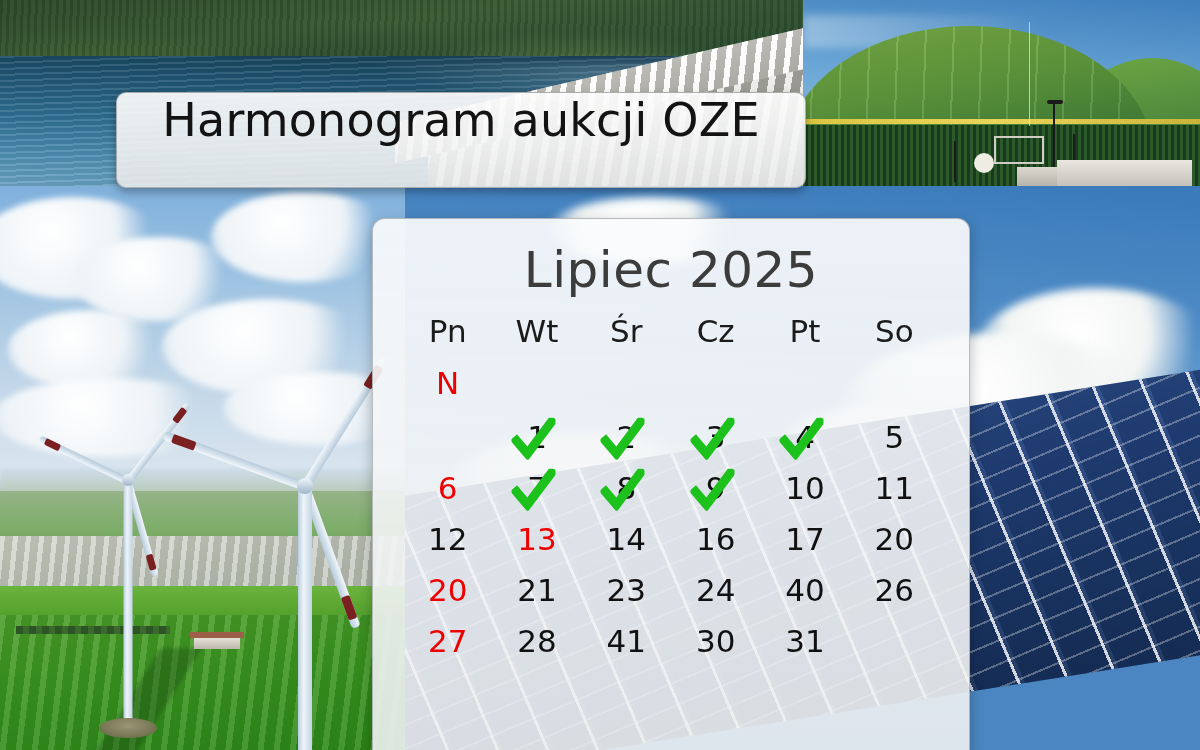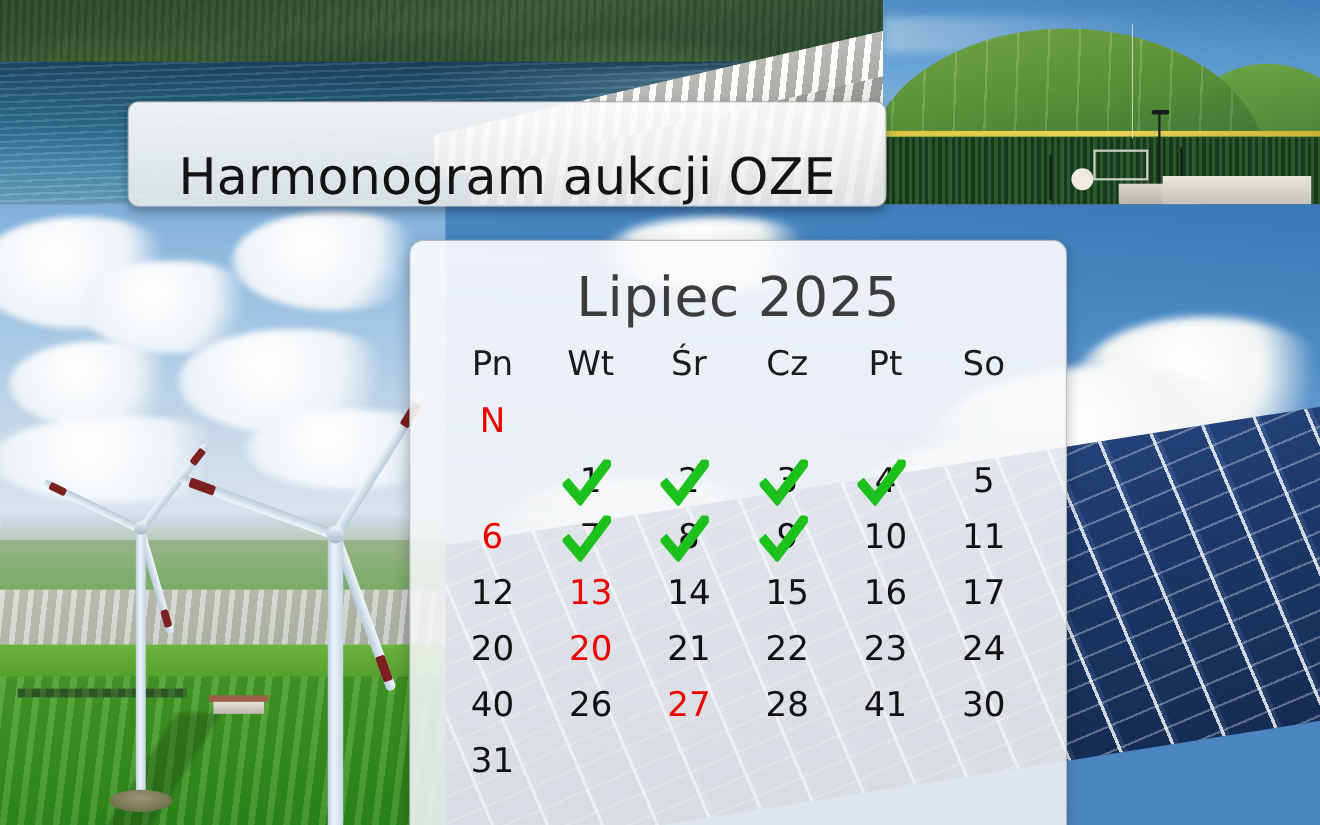--- a/index.html
+++ b/index.html
@@ -275,21 +275,21 @@
       rgba(255,255,255,0) 2px 22px);
   }
 
   
   #title-banner{
     position:absolute; left:116px; top:92px; width:690px; height:96px;
     background:linear-gradient(180deg, rgba(252,252,252,.93) 0%, rgba(243,244,244,.90) 55%, rgba(233,234,234,.88) 100%);
     border:1px solid rgba(150,152,152,.75);
     border-radius:10px;
     box-shadow:0 4px 9px rgba(0,0,0,.30);
-    display:flex; align-items:flex-end; justify-content:center;
+    display:flex; align-items:flex-start; justify-content:center;
   }
   #title-banner .txt{
     font-size:46px; font-weight:400; color:#131313; letter-spacing:.2px;
     white-space:nowrap;
   }
 
   
   #calendar-card{
     position:absolute; left:372px; top:218px; width:598px; height:544px;
     background:linear-gradient(180deg, rgba(250,251,252,.92) 0%, rgba(243,245,246,.90) 50%, rgba(238,240,241,.90) 100%);
@@ -489,41 +489,35 @@
       <div class="cell">
         <span>12</span>
       </div>
       <div class="cell sun">
         <span>13</span>
       </div>
       <div class="cell">
         <span>14</span>
       </div>
       <div class="cell">
-        <span>15</span>
-      </div>
-      <div class="cell">
         <span>16</span>
       </div>
       <div class="cell">
         <span>17</span>
       </div>
       <div class="cell">
         <span>20</span>
       </div>
       <div class="cell sun">
         <span>20</span>
       </div>
       <div class="cell">
         <span>21</span>
       </div>
       <div class="cell">
-        <span>22</span>
-      </div>
-      <div class="cell">
         <span>23</span>
       </div>
       <div class="cell">
         <span>24</span>
       </div>
       <div class="cell">
         <span>40</span>
       </div>
       <div class="cell">
         <span>26</span>

